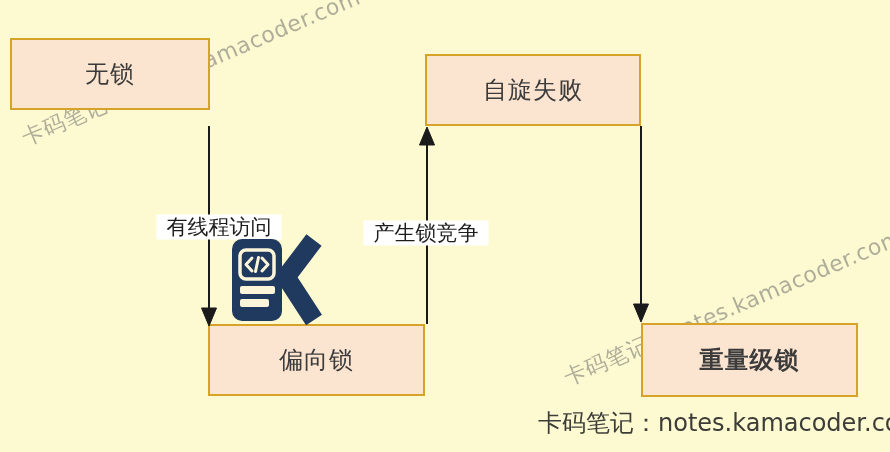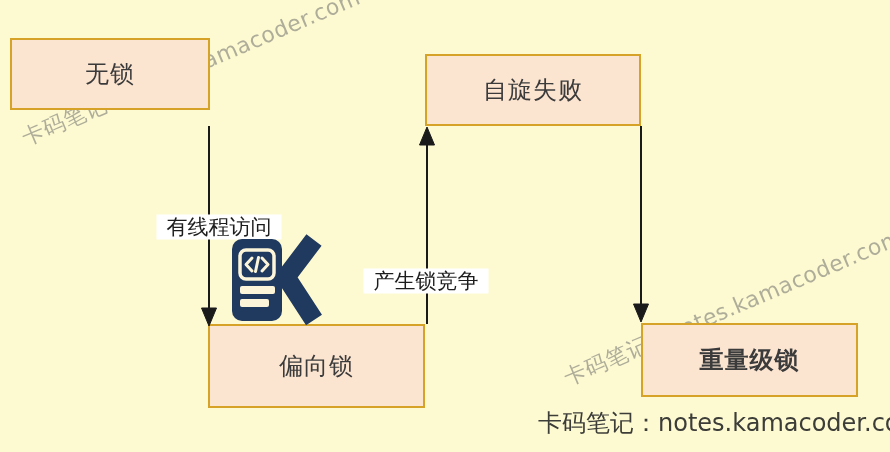--- a/index.html
+++ b/index.html
@@ -10,35 +10,35 @@
   }
   .node {
     position:absolute; box-sizing:border-box;
     background:#FBE4D0; border:2px solid #D7A228;
     display:flex; align-items:center; justify-content:center;
     font-size:24px; color:#3B3B3B; letter-spacing:1px;
     z-index:2;
   }
   #node-no-lock      { left:10px;  top:38px;  width:200px; height:72px; }
   #node-lightweight  { left:425px; top:54px;  width:216px; height:72px; }
-  #node-biased       { left:208px; top:324px; width:217px; height:84px; }
+  #node-biased       { left:208px; top:324px; width:217px; height:72px; }
   #node-heavyweight  { left:641px; top:323px; width:217px; height:74px;font-weight:bold; }
 
   .edges {
     position:absolute; left:0; top:0; z-index:3;
     pointer-events:none; overflow:visible;
   }
   .edge-label {
     position:absolute; transform:translate(-50%,-50%);
     background:#FFFFFF; color:#1D1D1D;
     font-size:21px; line-height:25px; padding:0 10px;
     white-space:nowrap; z-index:4;
   }
   #edge-label-1 { left:219px; top:227px; }
-  #edge-label-2 { left:426px; top:233px;margin-top:48px; }
+  #edge-label-2 { left:426px; top:233px; }
   #edge-label-3 { left:649px; top:233px; }
 
   .watermark {
     position:absolute; white-space:nowrap;
     color:rgba(110,110,106,0.55); font-size:22px; line-height:24px;
     transform:rotate(-23deg); transform-origin:0 100%;
     z-index:1; letter-spacing:0.5px;
   }
   #watermark-1 { left:28px;  top:126px; }
   #watermark-2 { left:570px; top:366px; }

